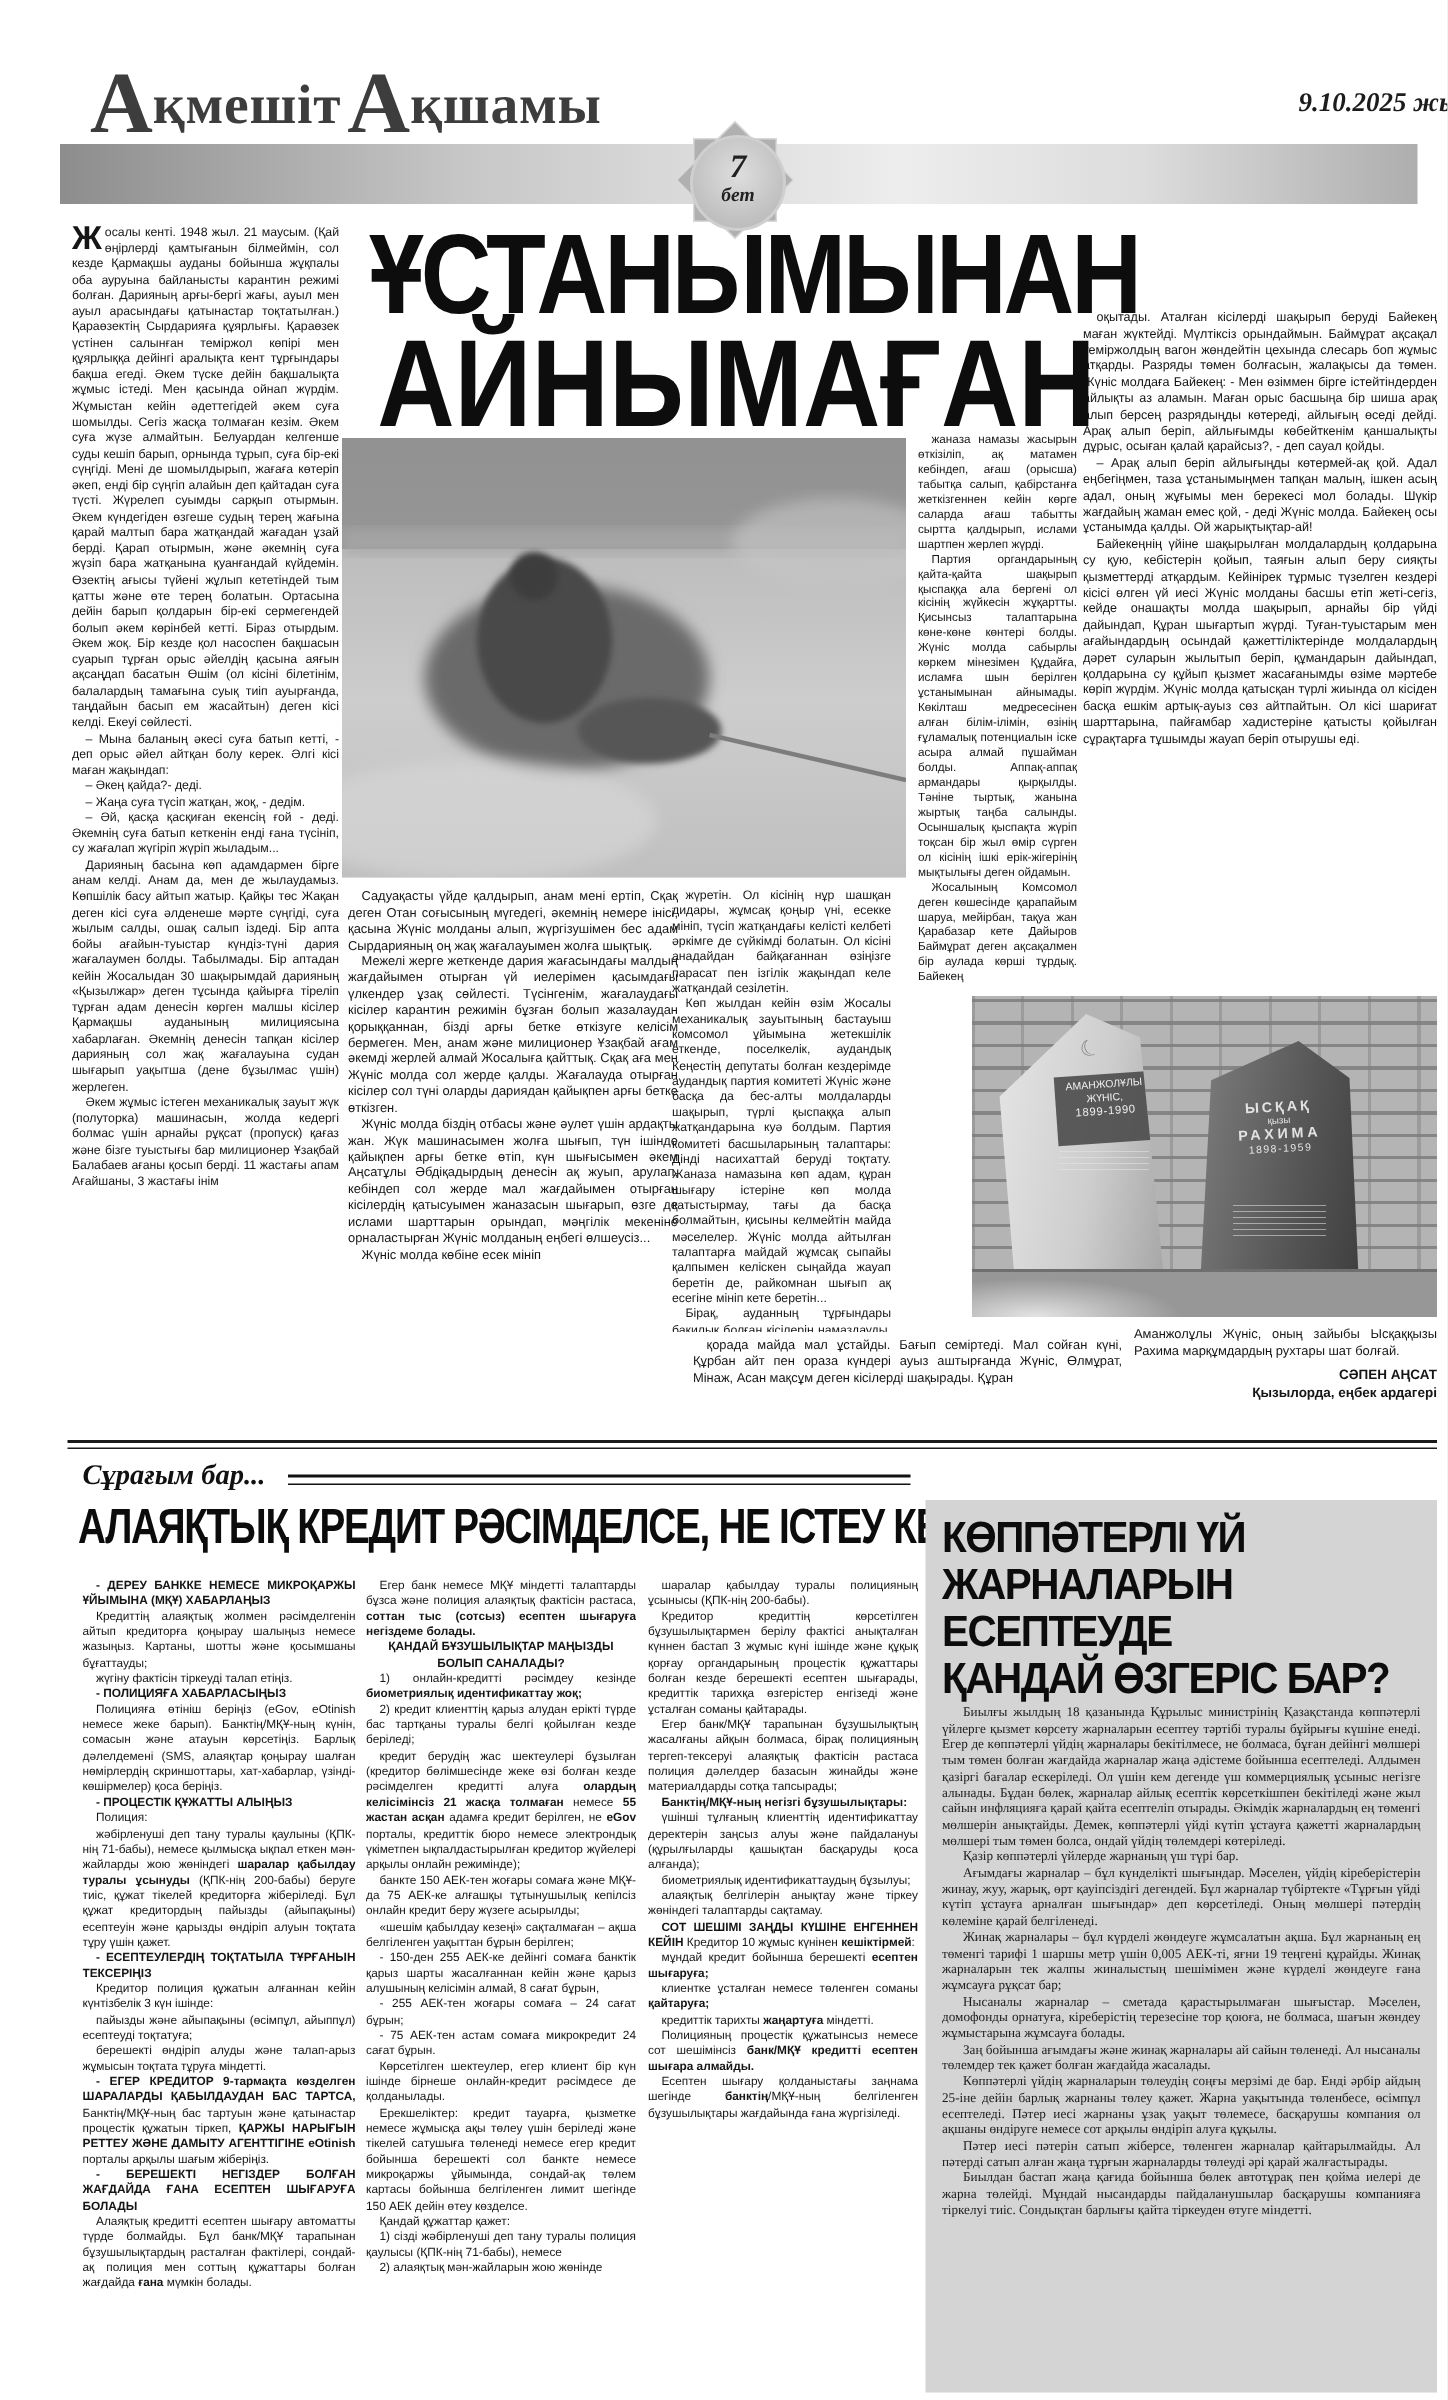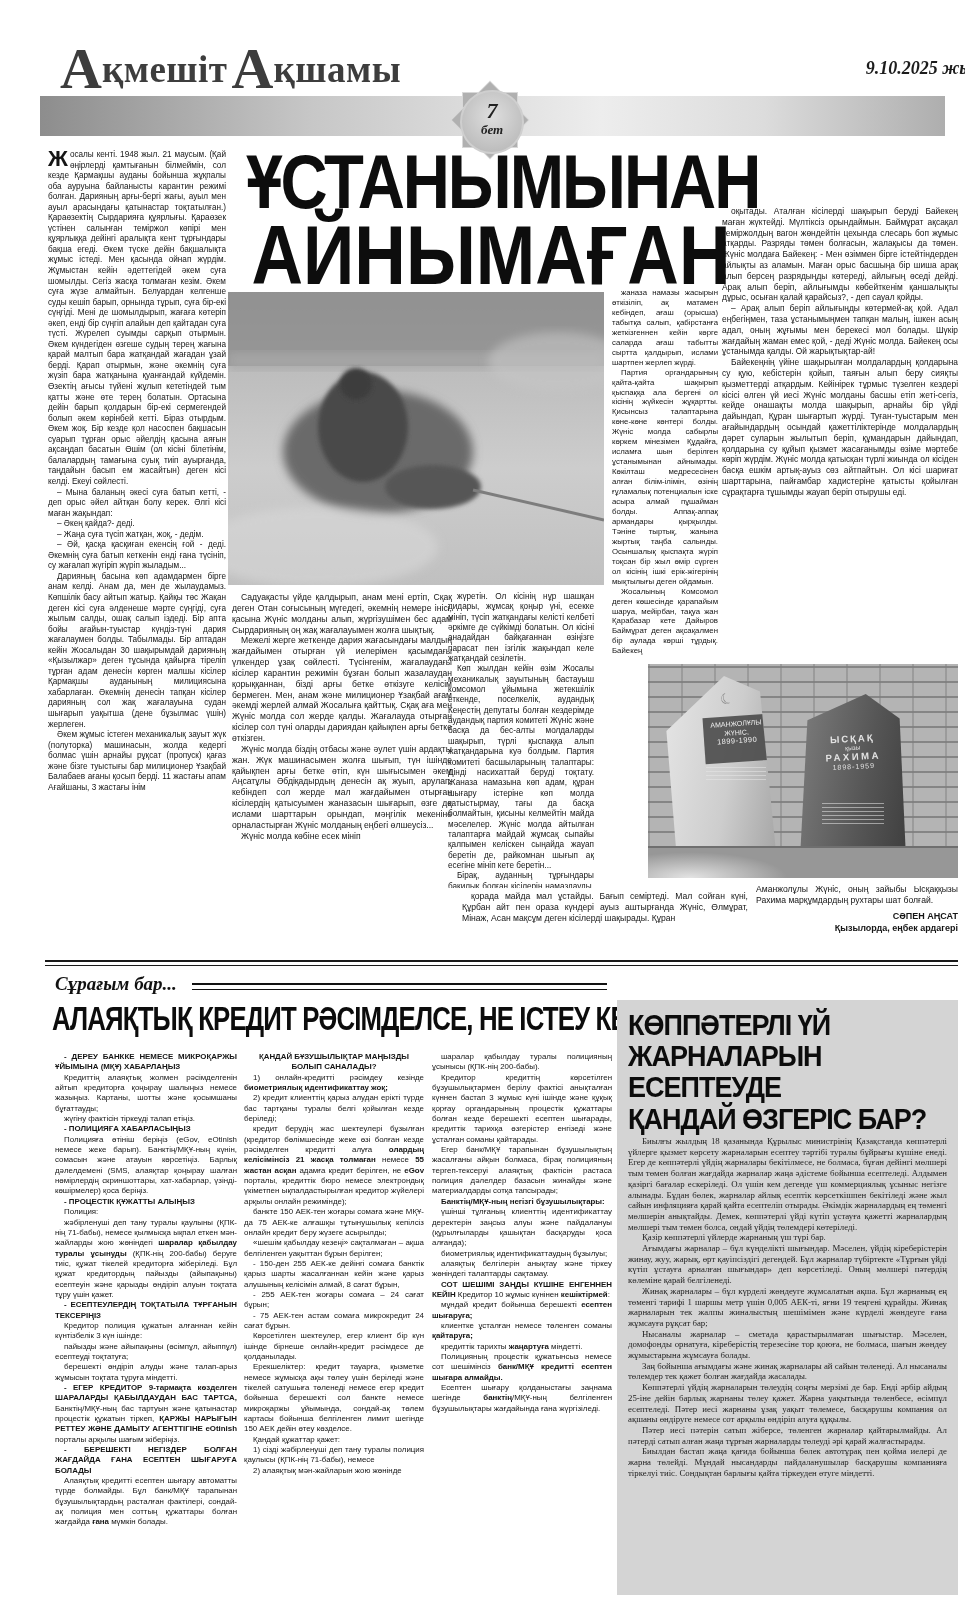--- a/index.html
+++ b/index.html
@@ -225,20 +225,21 @@
       <p><span>жәбірленуші деп тану туралы қаулыны (ҚПК-нің 71-бабы), немесе қылмысқа ықпал еткен мән-жайларды жою жөніндегі </span><span class="b">шаралар қабылдау туралы ұсынуды</span><span> (ҚПК-нің 200-бабы) беруге тиіс, құжат тікелей кредиторға жіберіледі. Бұл құжат кредитордың пайызды (айыпақыны) есептеуін және қарызды өндіріп алуын тоқтата тұру үшін қажет.</span></p>
       <p><span class="b">- ЕСЕПТЕУЛЕРДІҢ ТОҚТАТЫЛА ТҰРҒАНЫН ТЕКСЕРІҢІЗ</span></p>
       <p><span>Кредитор полиция құжатын алғаннан кейін күнтізбелік 3 күн ішінде:</span></p>
       <p><span>пайызды және айыпақыны (өсімпұл, айыппұл) есептеуді тоқтатуға;</span></p>
       <p><span>берешекті өндіріп алуды және талап-арыз жұмысын тоқтата тұруға міндетті.</span></p>
       <p><span class="b">- ЕГЕР КРЕДИТОР 9-тармақта көзделген ШАРАЛАРДЫ ҚАБЫЛДАУДАН БАС ТАРТСА,</span><span> Банктің/МҚҰ-ның бас тартуын және қатынастар процестік құжатын тіркеп, </span><span class="b">ҚАРЖЫ НАРЫҒЫН РЕТТЕУ ЖӘНЕ ДАМЫТУ АГЕНТТІГІНЕ eOtinish</span><span> порталы арқылы шағым жіберіңіз.</span></p>
       <p><span class="b">- БЕРЕШЕКТІ НЕГІЗДЕР БОЛҒАН ЖАҒДАЙДА ҒАНА ЕСЕПТЕН ШЫҒАРУҒА БОЛАДЫ</span></p>
       <p><span>Алаяқтық кредитті есептен шығару автоматты түрде болмайды. Бұл банк/МҚҰ тарапынан бұзушылықтардың расталған фактілері, сондай-ақ полиция мен соттың құжаттары болған жағдайда </span><span class="b">ғана</span><span> мүмкін болады.</span></p>
     </div>
   <div class="abs col cc cc2">
+      <p><span>Егер банк немесе МҚҰ міндетті талаптарды бұзса және полиция алаяқтық фактісін растаса, </span><span class="b">соттан тыс (сотсыз) есептен шығаруға негіздеме болады.</span></p>
       <p class="c"><span class="b">ҚАНДАЙ БҰЗУШЫЛЫҚТАР МАҢЫЗДЫ БОЛЫП САНАЛАДЫ?</span></p>
       <p><span>1) онлайн-кредитті рәсімдеу кезінде </span><span class="b">биометриялық идентификаттау жоқ;</span></p>
       <p><span>2) кредит клиенттің қарыз алудан ерікті түрде бас тартқаны туралы белгі қойылған кезде беріледі;</span></p>
       <p><span>кредит берудің жас шектеулері бұзылған (кредитор бөлімшесінде жеке өзі болған кезде рәсімделген кредитті алуға </span><span class="b">олардың келісімінсіз 21 жасқа толмаған</span><span> немесе </span><span class="b">55 жастан асқан</span><span> адамға кредит берілген, не </span><span class="b">eGov</span><span> порталы, кредиттік бюро немесе электрондық үкіметпен ықпалдастырылған кредитор жүйелері арқылы онлайн режимінде);</span></p>
       <p><span>банкте 150 АЕК-тен жоғары сомаға және МҚҰ-да 75 АЕК-ке алғашқы тұтынушылық кепілсіз онлайн кредит беру жүзеге асырылды;</span></p>
       <p><span>«шешім қабылдау кезеңі» сақталмаған – ақша белгіленген уақыттан бұрын берілген;</span></p>
       <p><span>- 150-ден 255 АЕК-ке дейінгі сомаға банктік қарыз шарты жасалғаннан кейін және қарыз алушының келісімін алмай, 8 сағат бұрын,</span></p>
       <p><span>- 255 АЕК-тен жоғары сомаға – 24 сағат бұрын;</span></p>
       <p><span>- 75 АЕК-тен астам сомаға микрокредит 24 сағат бұрын.</span></p>
       <p><span>Көрсетілген шектеулер, егер клиент бір күн ішінде бірнеше онлайн-кредит рәсімдесе де қолданылады.</span></p>

